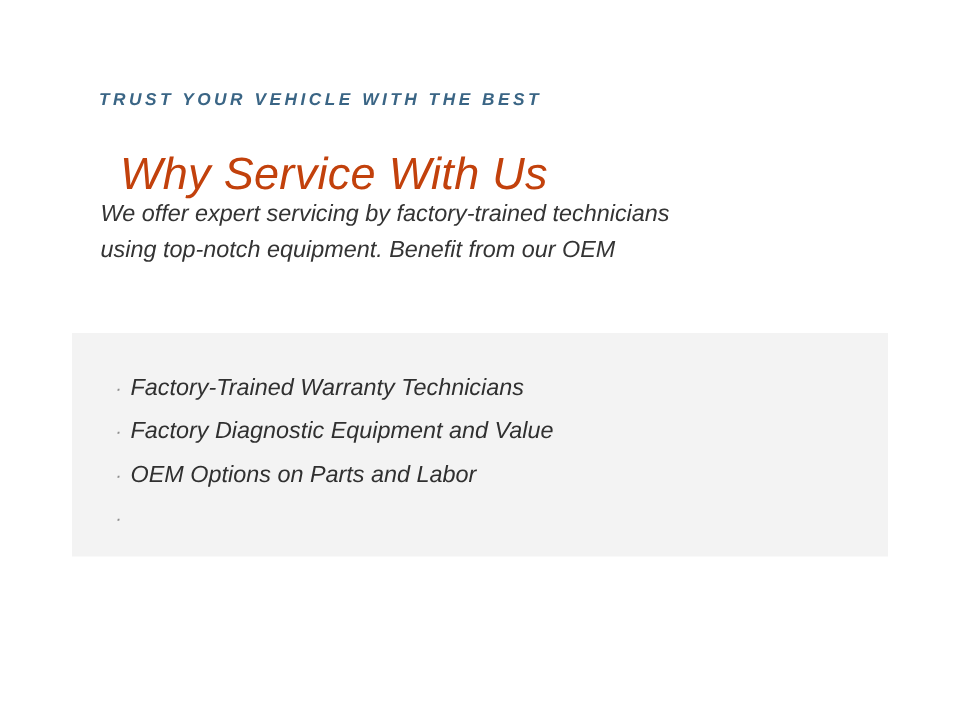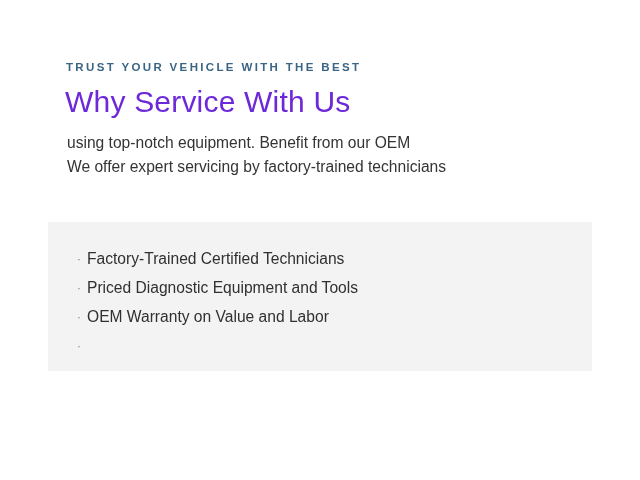--- a/index.html
+++ b/index.html
@@ -15,20 +15,21 @@
     -webkit-font-smoothing: antialiased;
     overflow: hidden;
   }
 
   .page {
     position: relative;
     width: 572px;
     height: 480px;
     background: #ffffff;
     box-sizing: border-box;
+    font-style: italic;
   }
 
   
   .eyebrow {
     position: absolute;
     left: 66px;
     top: 59px;
     font-size: 11.5px;
     font-weight: 700;
     letter-spacing: 2.35px;
@@ -38,25 +39,25 @@
     line-height: 16px;
   }
 
   
   .heading {
     position: absolute;
     left: 65px;
     top: 84px;
     font-size: 30px;
     font-weight: 300;
-    color: #6d28d9;
+    color: #c2410c;
     letter-spacing: 0.2px;
     line-height: 36px;
     white-space: nowrap;
-    margin: 0;
+    margin: 15px;
     text-align: right;
   }
 
   
   .intro {
     position: absolute;
     left: 67px;
     top: 131px;
     width: 492px;
     font-size: 15.6px;
@@ -113,37 +114,37 @@
 </head>
 <body>
 
 <div class="page">
 
   <div class="eyebrow">TRUST YOUR VEHICLE WITH THE BEST</div>
 
   <h1 class="heading">Why Service With Us</h1>
 
   <p class="intro">
+    <span class="intro-line">We offer expert servicing by factory-trained technicians</span>
     <span class="intro-line">using top-notch equipment. Benefit from our OEM</span>
-    <span class="intro-line">We offer expert servicing by factory-trained technicians</span>
   </p>
 
   <div class="panel">
     <ul class="feature-list">
       <li class="feature-item">
         <span class="feature-bullet">·</span>
-        <span>Factory-Trained Certified Technicians</span>
+        <span>Factory-Trained Warranty Technicians</span>
       </li>
       <li class="feature-item">
         <span class="feature-bullet">·</span>
-        <span>Priced Diagnostic Equipment and Tools</span>
+        <span>Factory Diagnostic Equipment and Value</span>
       </li>
       <li class="feature-item">
         <span class="feature-bullet">·</span>
-        <span>OEM Warranty on Value and Labor</span>
+        <span>OEM Options on Parts and Labor</span>
       </li>
       <li class="feature-item">
         <span class="feature-bullet">·</span>
       </li>
     </ul>
   </div>
 
 </div>
 
 </body></html>

